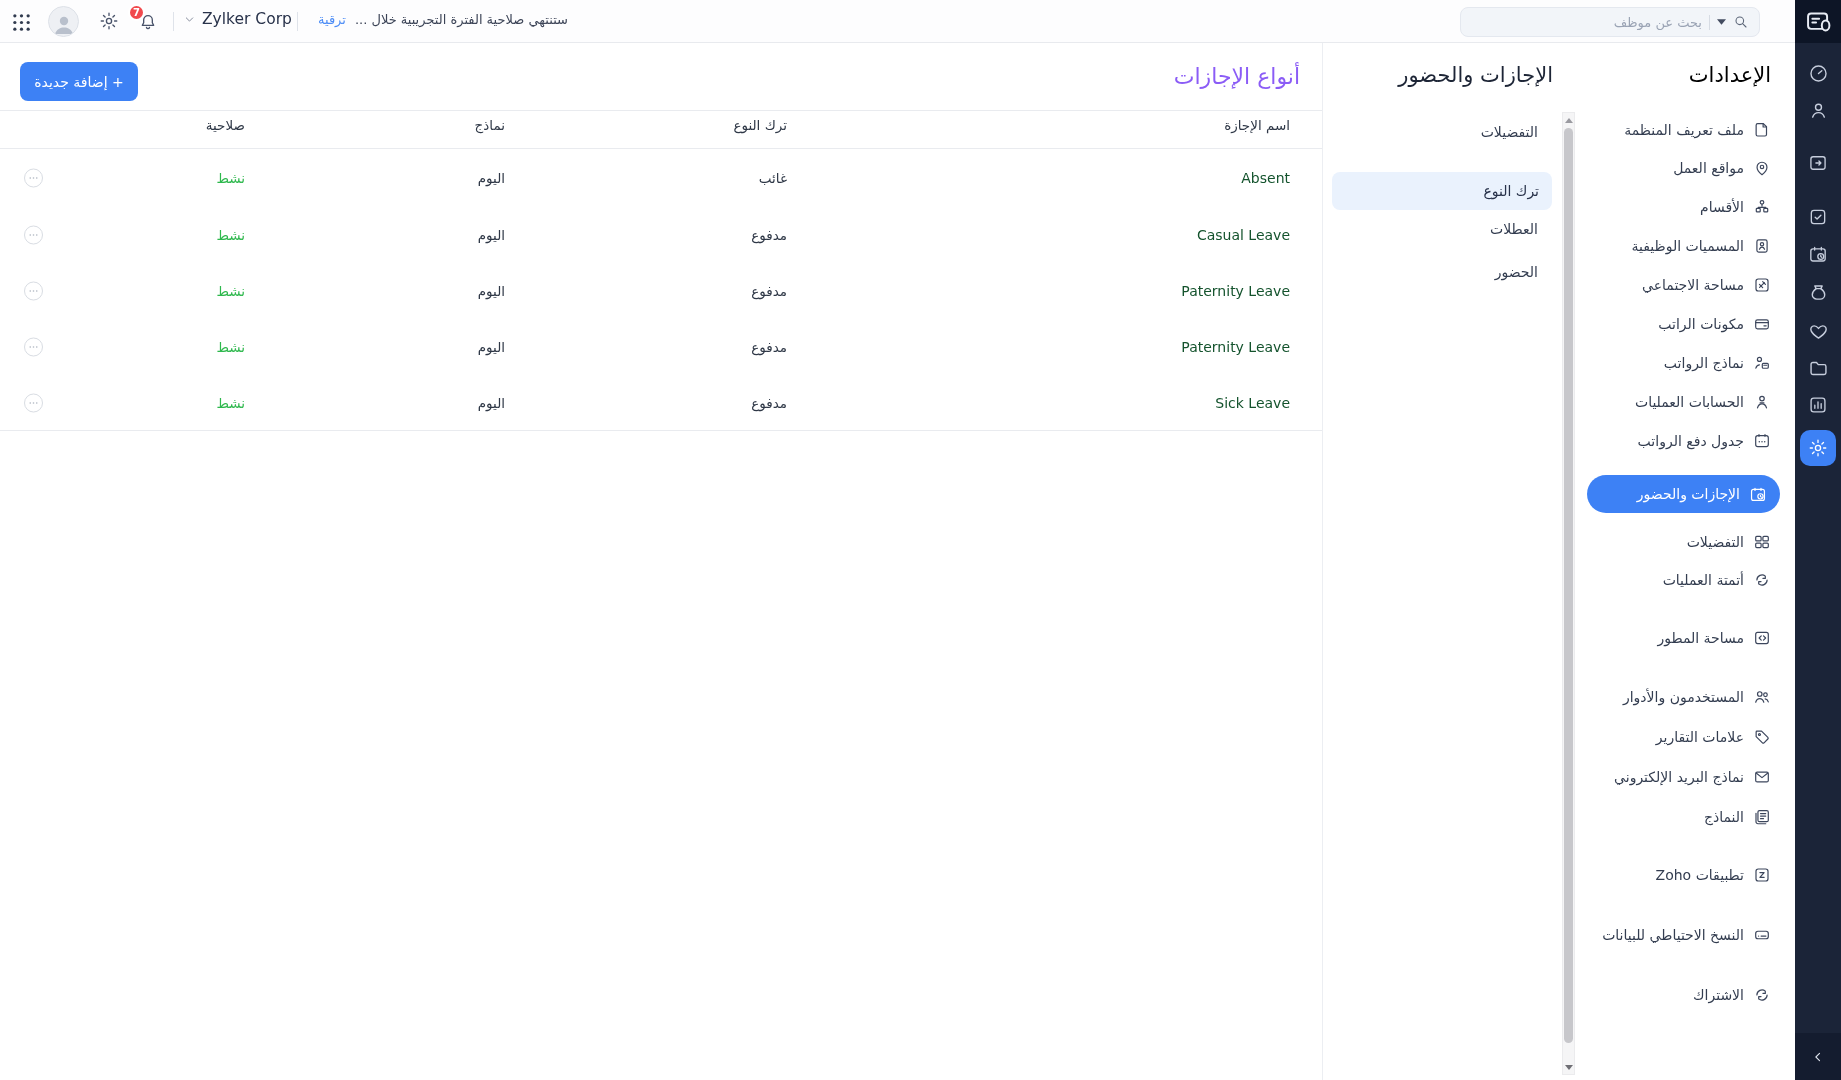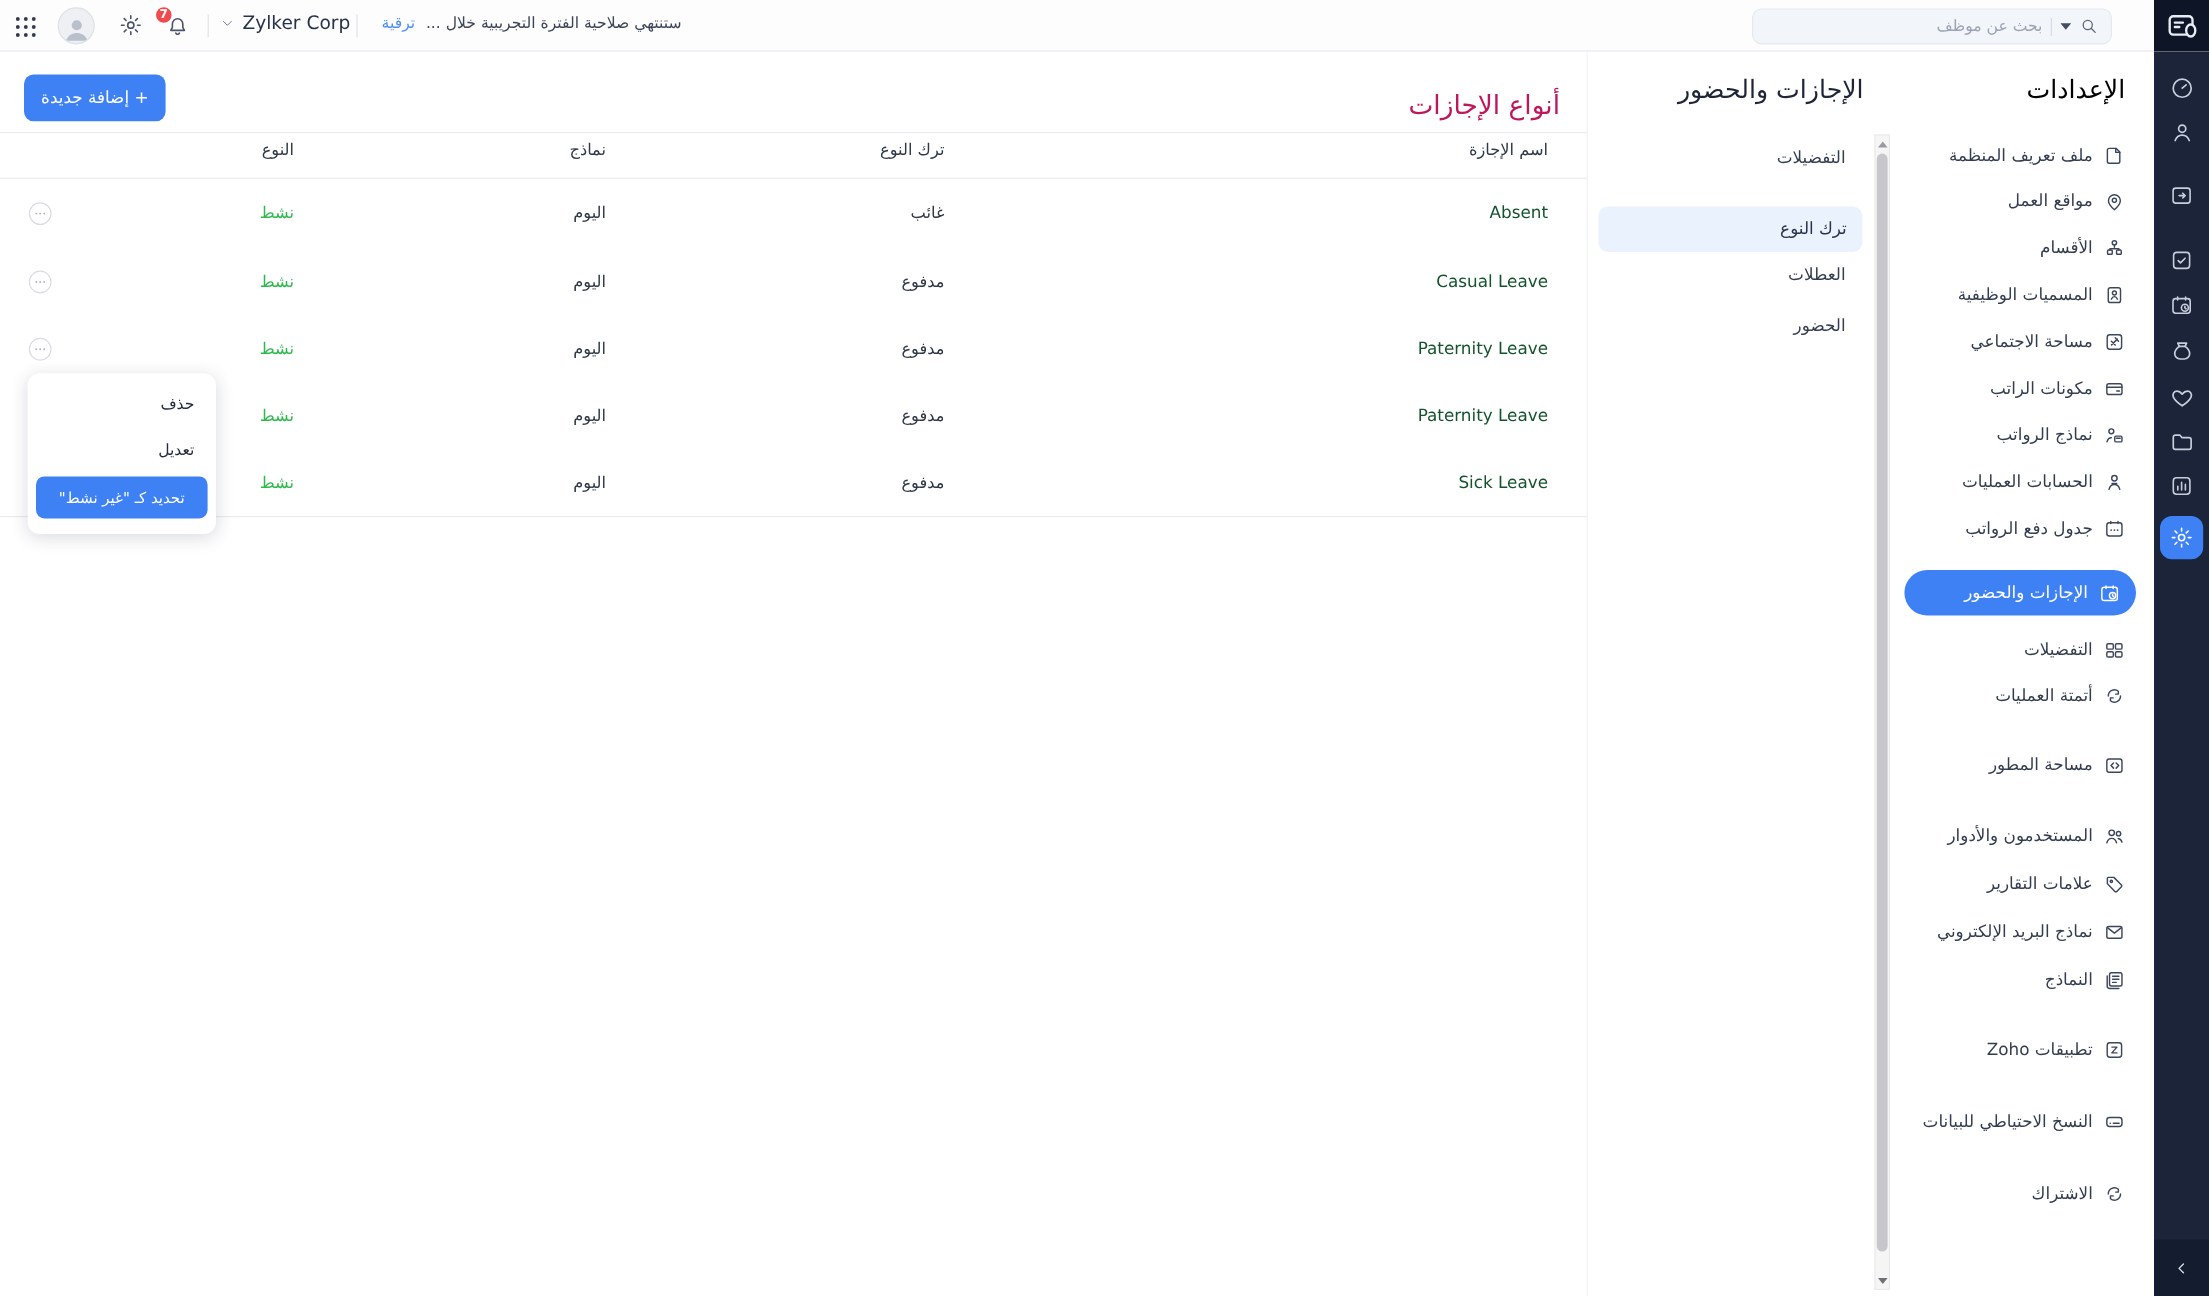--- a/index.html
+++ b/index.html
@@ -54,21 +54,21 @@
   
   #scrollbar { left:1562px; top:112px; width:13px; height:963px; background:#f5f5f6; border:1px solid #ebebed; }
   #sb-up { left:0; top:0; width:11px; height:14px; display:flex; align-items:center; justify-content:center; }
   #sb-down { left:0; bottom:0; width:11px; height:14px; display:flex; align-items:center; justify-content:center; }
   .sb-tri-up { width:0; height:0; border-left:4px solid transparent; border-right:4px solid transparent; border-bottom:5px solid #9a9aa0; }
   .sb-tri-down { width:0; height:0; border-left:4px solid transparent; border-right:4px solid transparent; border-top:5px solid #6f6f75; }
   #sb-thumb { left:1px; top:15px; width:9px; height:915px; background:#c7c7cb; border-radius:5px; }
 
   
   #main-panel { left:0; top:43px; width:1322px; height:1037px; background:#fff; }
-  #main-title { top:21px; right:22px; font-size:22px; color:#be185d; direction:rtl;margin-top:12px; }
+  #main-title { top:21px; right:22px; font-size:22px; color:#8b5cf6; direction:rtl; }
   #add-btn { left:20px; top:19px; width:118px; height:39px; background:#3d81f5; border:none; border-radius:8px; color:#fff; font-size:14px; direction:rtl; cursor:pointer; font-family:inherit; }
   .hline { left:0; width:1322px; height:1px; background:#e9ebef; }
   .th { top:74px; font-size:13.5px; color:#2f3847; direction:rtl; white-space:nowrap; }
   .cell { font-size:13.5px; direction:rtl; white-space:nowrap; transform:translateY(-50%); }
   .cell.name { color:#14532d; direction:ltr; font-size:14px; cursor:pointer; }
   .cell.type, .cell.unit { color:#2f3847;text-align:center; }
   .cell.status { color:#2eb84d; }
   .row-menu-btn { left:24px; width:19px; height:19px; border:1px solid #d9dde3; border-radius:50%; background:#fff; color:#aeb5c0; display:flex; align-items:center; justify-content:center; cursor:pointer; transform:translateY(-50%); }
 
   
@@ -448,21 +448,21 @@
   </div>
 
   <div id="main-panel" class="abs">
     <div id="main-title" class="abs">أنواع الإجازات</div>
     <button id="add-btn" class="abs">+ إضافة جديدة</button>
 
     <div class="abs hline" style="top:67px"></div>
     <div class="abs th" style="right:32px">اسم الإجازة</div>
     <div class="abs th" style="right:535px">ترك النوع</div>
     <div class="abs th" style="right:817px">نماذج</div>
-    <div class="abs th" style="right:1077px">النوع</div>
+    <div class="abs th" style="right:1077px">صلاحية</div>
     <div class="abs hline" style="top:105px"></div>
 
     <div id="table-rows">
         <div>
    <span class="abs cell name" style="right:32px; top:135px">Absent</span>
    <span class="abs cell type" style="right:535px; top:135px">غائب</span>
    <span class="abs cell unit" style="right:817px; top:135px">اليوم</span>
    <span class="abs cell status" style="right:1077px; top:135px">نشط</span>
    <span class="abs row-menu-btn" style="top:135px">
             <svg width="13" height="13" viewBox="0 0 24 24" fill="currentColor">
@@ -520,20 +520,15 @@
             <svg width="13" height="13" viewBox="0 0 24 24" fill="currentColor">
               <circle cx="6" cy="12" r="1.5"></circle>
               <circle cx="12" cy="12" r="1.5"></circle>
               <circle cx="18" cy="12" r="1.5"></circle>
             </svg>
           </span>
  </div>
       </div>
     <div class="abs hline" style="top:387px"></div>
 
-    <div id="ctx-menu" class="abs">
-      <div class="abs ctx-item" style="top:15px">حذف</div>
-      <div class="abs ctx-item" style="top:53px">تعديل</div>
-      <button id="ctx-primary" class="abs">تحديد كـ "غير نشط"</button>
-    </div>
   </div>
 
 </div>
 
 </body></html>

